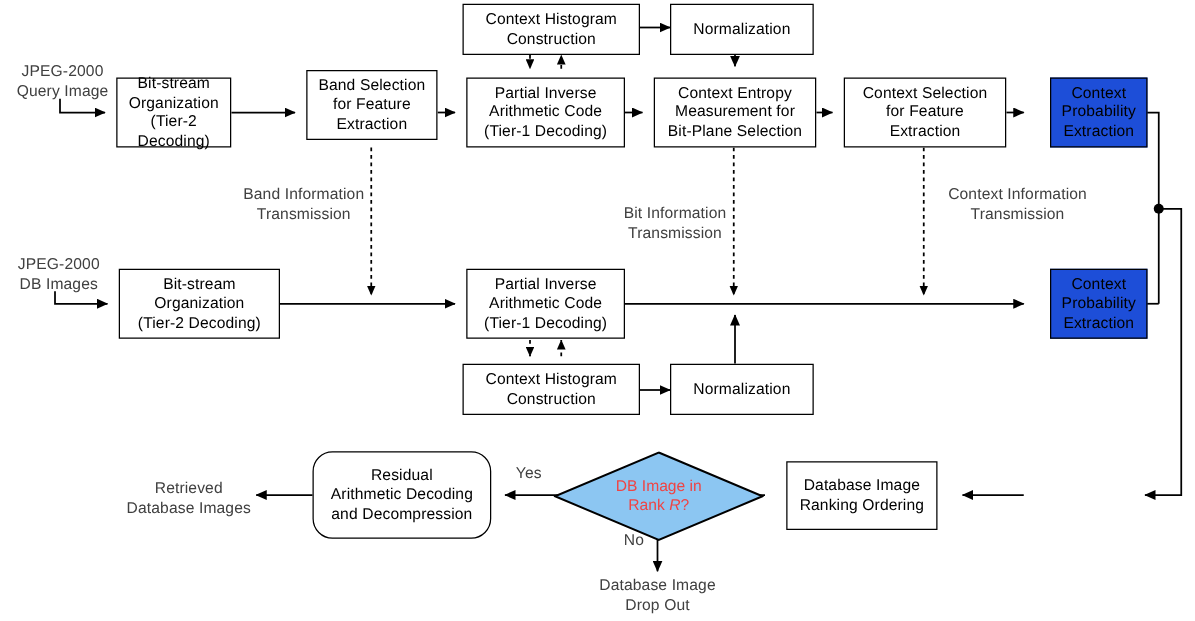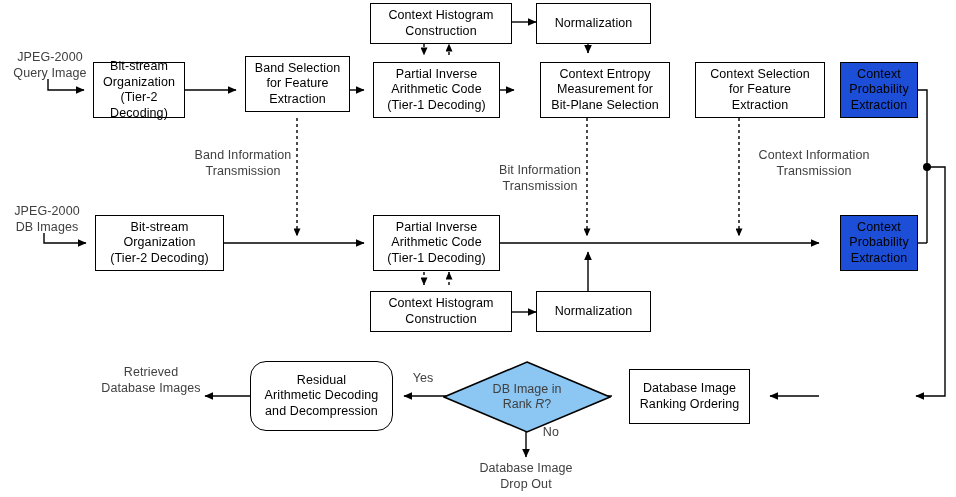--- a/index.html
+++ b/index.html
@@ -26,21 +26,21 @@
     white-space:pre-line;
   }
   .node.blue{background:#1d4ed8;margin-left:12px;}
   .diamond{
     position:absolute;
     box-sizing:border-box;
     display:flex;align-items:center;justify-content:center;
     text-align:center;
     font-size:12.5px;line-height:15.5px;
     white-space:pre-line;
-    color:#404040;
+    color:#ef4444;
   }
   .diamond .dshape{
     position:absolute;left:0;top:0;width:100%;height:100%;
   }
   .diamond .dtext{position:relative;z-index:2;}
   .lbl{
     position:absolute;
     font-size:12.5px;
     line-height:15.5px;
     color:#404040;
@@ -117,24 +117,24 @@
 
   <div class="node" style="left:93px;top:62px;width:92px;height:56px;">Bit-stream
 Organization
 (Tier-2 Decoding)</div>
   <div class="node" style="left:245px;top:56px;width:105px;height:56px;">Band Selection
 for Feature
 Extraction</div>
   <div class="node" style="left:373px;top:62px;width:127px;height:56px;">Partial Inverse
 Arithmetic Code
 (Tier-1 Decoding)</div>
-  <div class="node" style="left:540px;top:62px;width:130px;height:56px;">Context Entropy
+  <div class="node" style="left:523px;top:62px;width:130px;height:56px;">Context Entropy
 Measurement for
 Bit-Plane Selection</div>
-  <div class="node" style="left:675px;top:62px;width:130px;height:56px;margin-left:20px;">Context Selection
+  <div class="node" style="left:675px;top:62px;width:130px;height:56px;">Context Selection
 for Feature
 Extraction</div>
   <div class="node blue" style="left:828px;top:62px;width:78px;height:56px;">Context
 Probability
 Extraction</div>
 
   <div class="node" style="left:370px;top:3px;width:142px;height:41px;">Context Histogram
 Construction</div>
   <div class="node" style="left:536px;top:3px;width:115px;height:41px;">Normalization</div>
 
@@ -162,28 +162,28 @@
     <svg class="dshape" viewBox="0 0 168 72" preserveAspectRatio="none">
       <polygon points="84,1 167,36 84,71 1,36" fill="#8cc6f2" stroke="#000" stroke-width="1.6"></polygon>
     </svg>
     <span class="dtext"><span>DB Image in</span><br><span>Rank </span><em>R</em><span>?</span></span>
   </div>
 
   <div class="lbl" style="left:0px;top:50px;width:100px;">JPEG-2000
 Query Image</div>
   <div class="lbl" style="left:0px;top:204px;width:94px;">JPEG-2000
 DB Images</div>
-  <div class="lbl" style="left:96px;top:365px;width:110px;">Retrieved
+  <div class="lbl" style="left:96px;top:383px;width:110px;">Retrieved
 Database Images</div>
   <div class="lbl" style="left:450px;top:461px;width:152px;">Database Image
 Drop Out</div>
 
   <div class="lbl" style="left:180px;top:148px;width:126px;">Band Information
 Transmission</div>
   <div class="lbl" style="left:478px;top:163px;width:124px;">Bit Information
 Transmission</div>
   <div class="lbl" style="left:740px;top:148px;width:148px;">Context Information
 Transmission</div>
 
   <div class="lbl" style="left:407px;top:371px;width:32px;">Yes</div>
-  <div class="lbl" style="left:529px;top:425px;width:30px;text-align:right;">No</div>
+  <div class="lbl" style="left:499px;top:425px;width:30px;text-align:left;">No</div>
 
 </div>
 
 </body></html>

